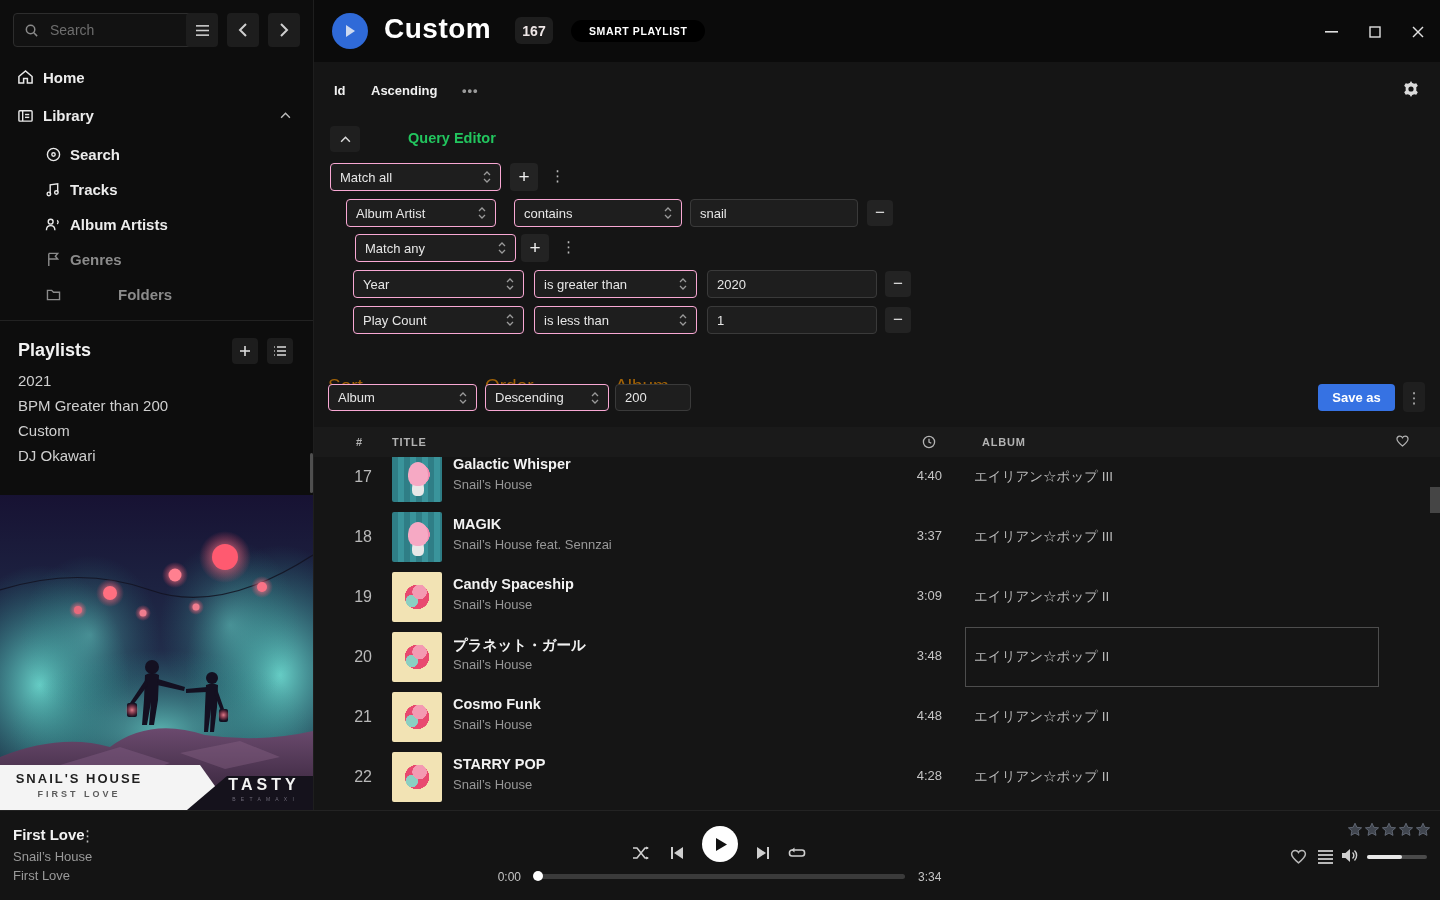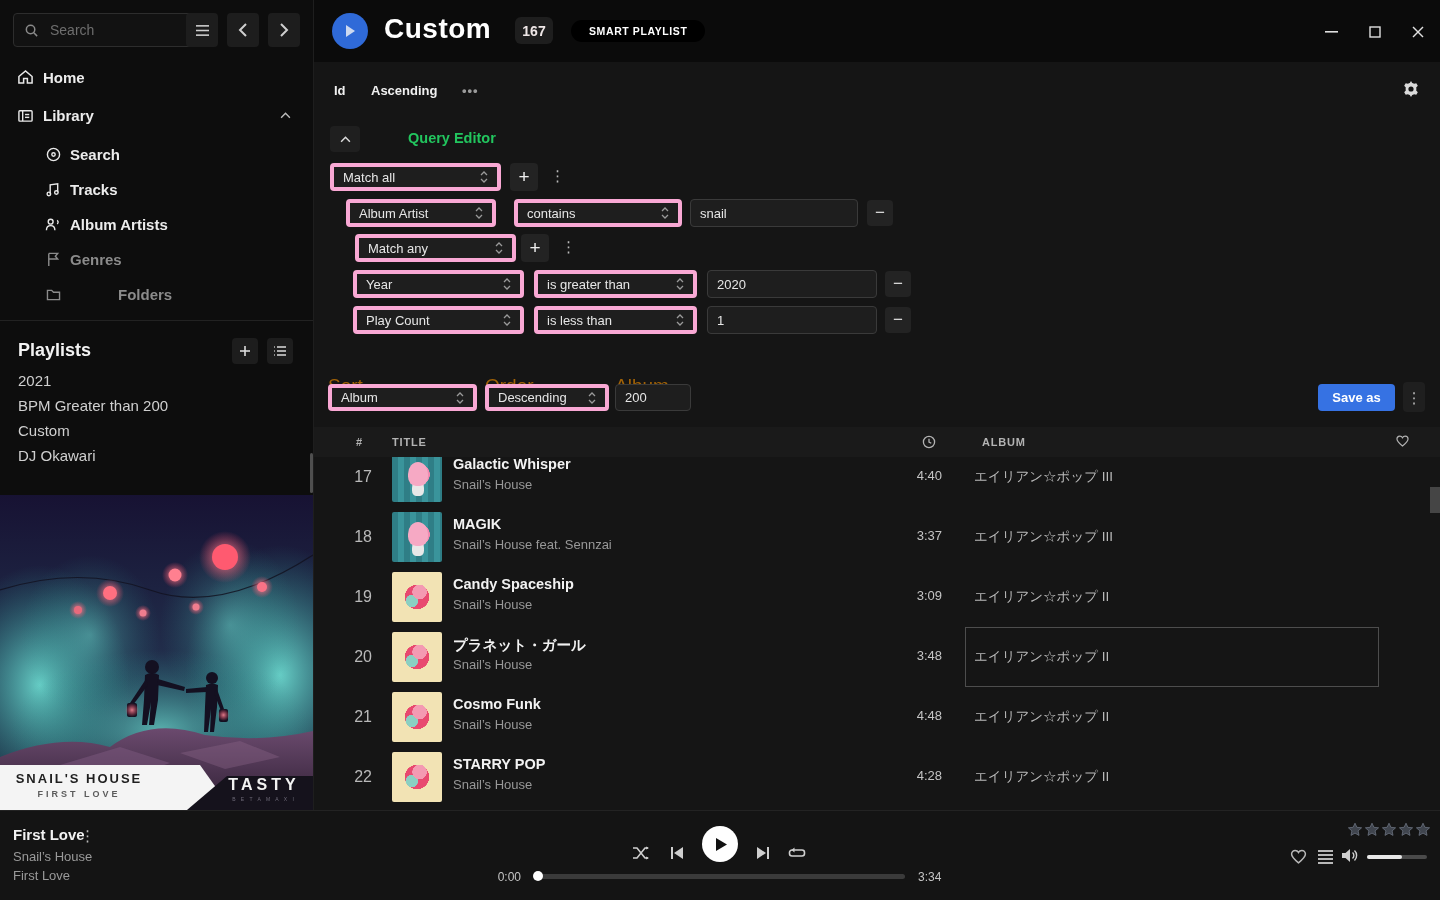--- a/index.html
+++ b/index.html
@@ -43,21 +43,21 @@
   .win-btn{position:absolute;top:22px;width:28px;height:20px;display:flex;align-items:center;justify-content:center;cursor:pointer;}
 
   .viewbar-lbl{position:absolute;top:83px;font-size:13px;font-weight:700;color:#f0f0f0;cursor:pointer;}
   .dots3{position:absolute;top:83px;font-size:13px;font-weight:700;color:#9a9a9a;letter-spacing:1px;cursor:pointer;}
   .gear{position:absolute;left:1089px;top:81px;cursor:pointer;}
 
   .qe-collapse{position:absolute;left:16px;top:126px;width:30px;height:26px;background:#1f1f1f;border-radius:4px;
                display:flex;align-items:center;justify-content:center;cursor:pointer;}
   .qe-title{position:absolute;left:59px;top:130px;font-size:14.5px;font-weight:700;color:#22c55e;margin-left:35px;}
 
-  .select{background:#1e1e1e;border:4px solid #f9a8d4;border-radius:4px;height:28px;box-sizing:border-box;
+  .select{background:#1e1e1e;border:1px solid #f9a8d4;border-radius:4px;height:28px;box-sizing:border-box;
           display:flex;align-items:center;justify-content:space-between;padding:0 9px;font-size:13px;color:#e6e6e6;cursor:pointer;}
   .tinput{background:#1e1e1e;border:1px solid #3a3a3a;border-radius:4px;height:28px;box-sizing:border-box;
           display:flex;align-items:center;padding:0 9px;font-size:13px;color:#e6e6e6;}
   .plus-btn{background:#232323;border-radius:4px;width:28px;height:28px;display:flex;align-items:center;justify-content:center;
             font-size:19px;font-weight:400;color:#eee;cursor:pointer;}
   .minus-btn{background:#232323;border-radius:4px;width:26px;height:26px;display:flex;align-items:center;justify-content:center;
              font-size:17px;color:#ddd;cursor:pointer;}
   .kebab{color:#b9b9b9;font-size:15px;cursor:pointer;letter-spacing:0;line-height:1;}
 
   .sort-lbl{position:absolute;top:375px;font-size:19px;color:#a16207;}

